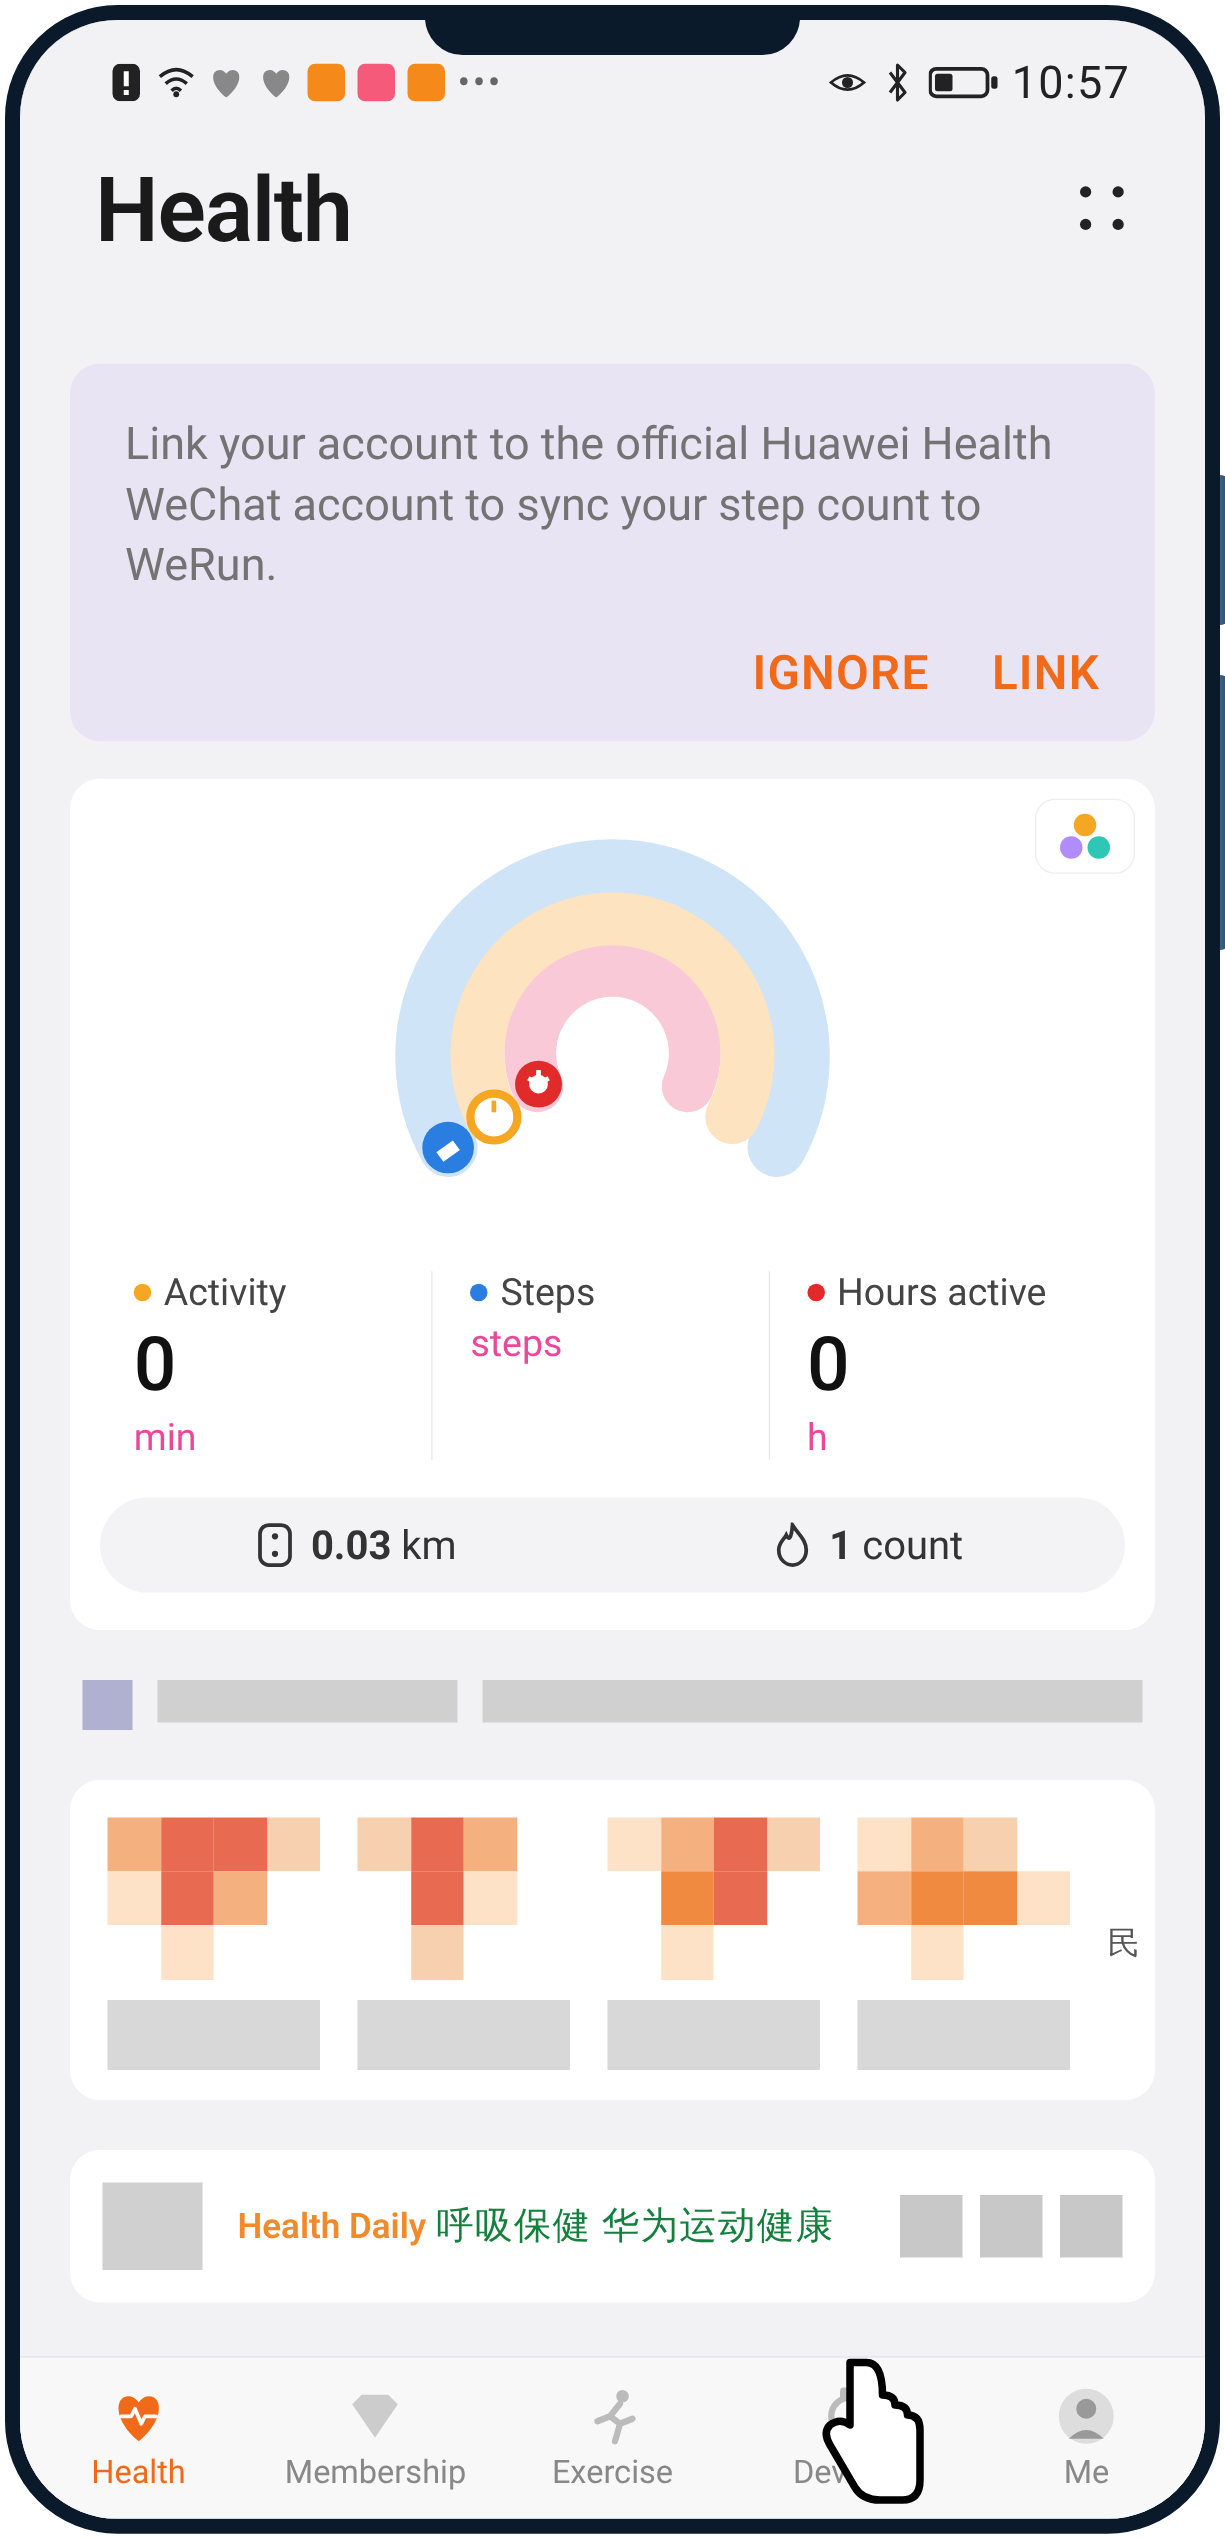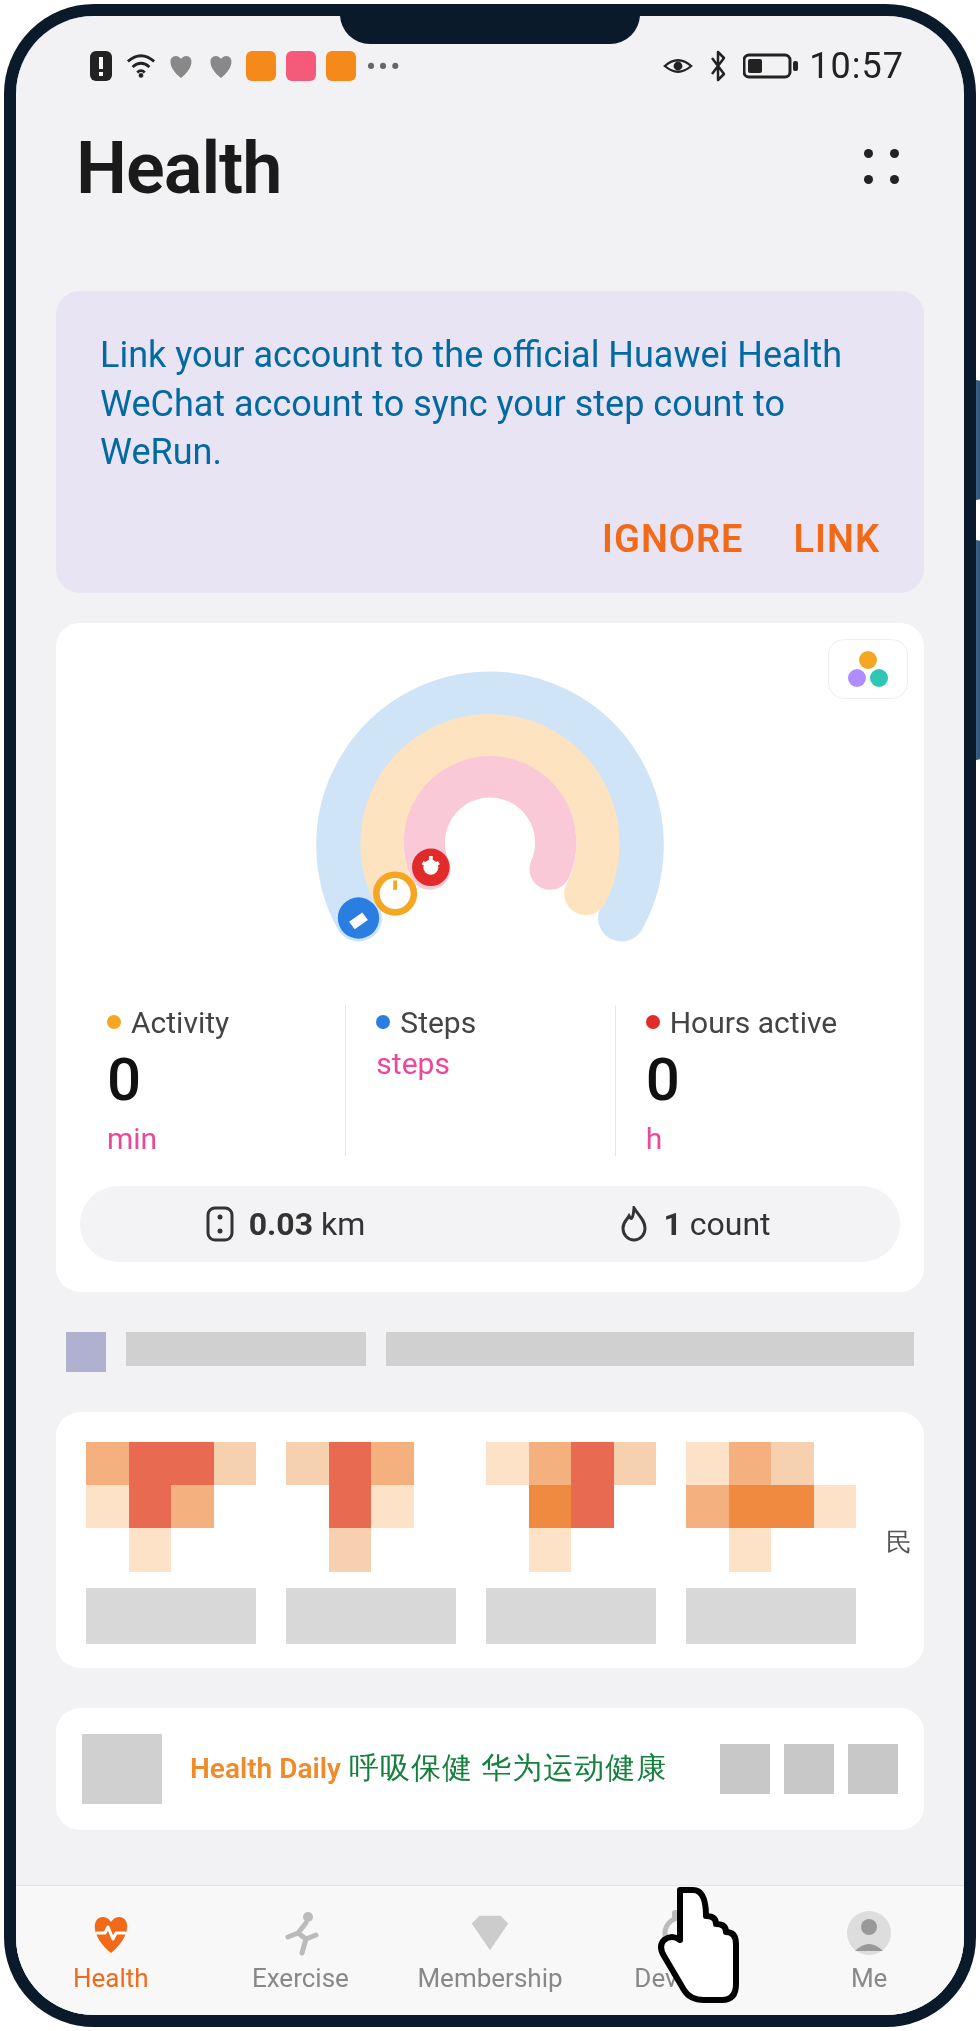--- a/index.html
+++ b/index.html
@@ -86,21 +86,21 @@
   }
   .banner {
     background: #e8e4f4;
     border-radius: 24px;
     padding: 40px 44px 32px 44px;
     margin-top: 60px;
   }
   .banner-text {
     font-size: 36px;
     line-height: 1.35;
-    color: #0369a1;
+    color: #737373;
   }
   .banner-actions {
     display: flex;
     justify-content: flex-end;
     gap: 50px;
     margin-top: 40px;
   }
   .banner-btn {
     font-size: 38px;
     font-weight: 600;
@@ -133,20 +133,21 @@
     padding: 8px 0 20px 0;
   }
   .metrics-row {
     display:flex;
     padding: 20px 16px 30px 16px;
   }
   .metric {
     flex:1;
     padding-left: 10px;
     border-left: 1px solid transparent;
+    margin-top: 12px;
   }
   .metric + .metric { border-left:1px solid #e8e8e8; padding-left: 30px; }
   .metric-label { display:flex; align-items:center; gap:10px; font-size:30px; color:#444; }
   .dot { width:14px; height:14px; border-radius:50%; display:inline-block; }
   .dot-orange{background:#f5a623;} .dot-blue{background:#2a7de1;} .dot-red{background:#e12a2a;}
   .metric-value { font-size:60px; font-weight:500; color:#111; margin-top:4px;}
   .metric-unit  { font-size:30px; color:#ec4899; margin-top:6px;}
   .summary-bar {
     background:#f3f3f5;
     border-radius: 40px;
@@ -471,34 +472,34 @@
         <span class="nav-icon">
           <svg width="48" height="44" viewBox="0 0 48 44">
               <path d="M24 42 C4 26 4 6 16 6 C21 6 24 11 24 11 C24 11 27 6 32 6 C44 6 44 26 24 42Z" fill="#f06a1a"></path>
               <path d="M10 22 L18 22 L21 16 L26 28 L29 22 L38 22" fill="none" stroke="#fff" stroke-width="3" stroke-linecap="round" stroke-linejoin="round"></path>
             </svg>
         </span>
         <span>Health</span>
       </div>
       <div class="nav-item">
         <span class="nav-icon">
+          <svg width="50" height="44" viewBox="0 0 50 44">
+              <path d="M6 12 L44 12 L25 40 Z M6 12 L14 4 L36 4 L44 12" fill="#ccc"></path>
+            </svg>
+        </span>
+        <span>Membership</span>
+      </div>
+      <div class="nav-item">
+        <span class="nav-icon">
           <svg width="44" height="48" viewBox="0 0 44 48">
               <circle cx="30" cy="8" r="5" fill="#bbb"></circle>
               <path d="M28 14 L20 24 L28 30 L24 44 M20 24 L10 28 M28 30 L38 26" fill="none" stroke="#bbb" stroke-width="5" stroke-linecap="round"></path>
             </svg>
         </span>
         <span>Exercise</span>
-      </div>
-      <div class="nav-item">
-        <span class="nav-icon">
-          <svg width="50" height="44" viewBox="0 0 50 44">
-              <path d="M6 12 L44 12 L25 40 Z M6 12 L14 4 L36 4 L44 12" fill="#ccc"></path>
-            </svg>
-        </span>
-        <span>Membership</span>
       </div>
       <div class="nav-item">
         <span class="nav-icon">
           <svg width="40" height="50" viewBox="0 0 40 50">
               <rect x="12" y="2" width="16" height="10" rx="3" fill="#bbb"></rect>
               <rect x="12" y="38" width="16" height="10" rx="3" fill="#bbb"></rect>
               <circle cx="20" cy="25" r="15" fill="none" stroke="#bbb" stroke-width="5"></circle>
             </svg>
         </span>
         <span>Devices</span>

